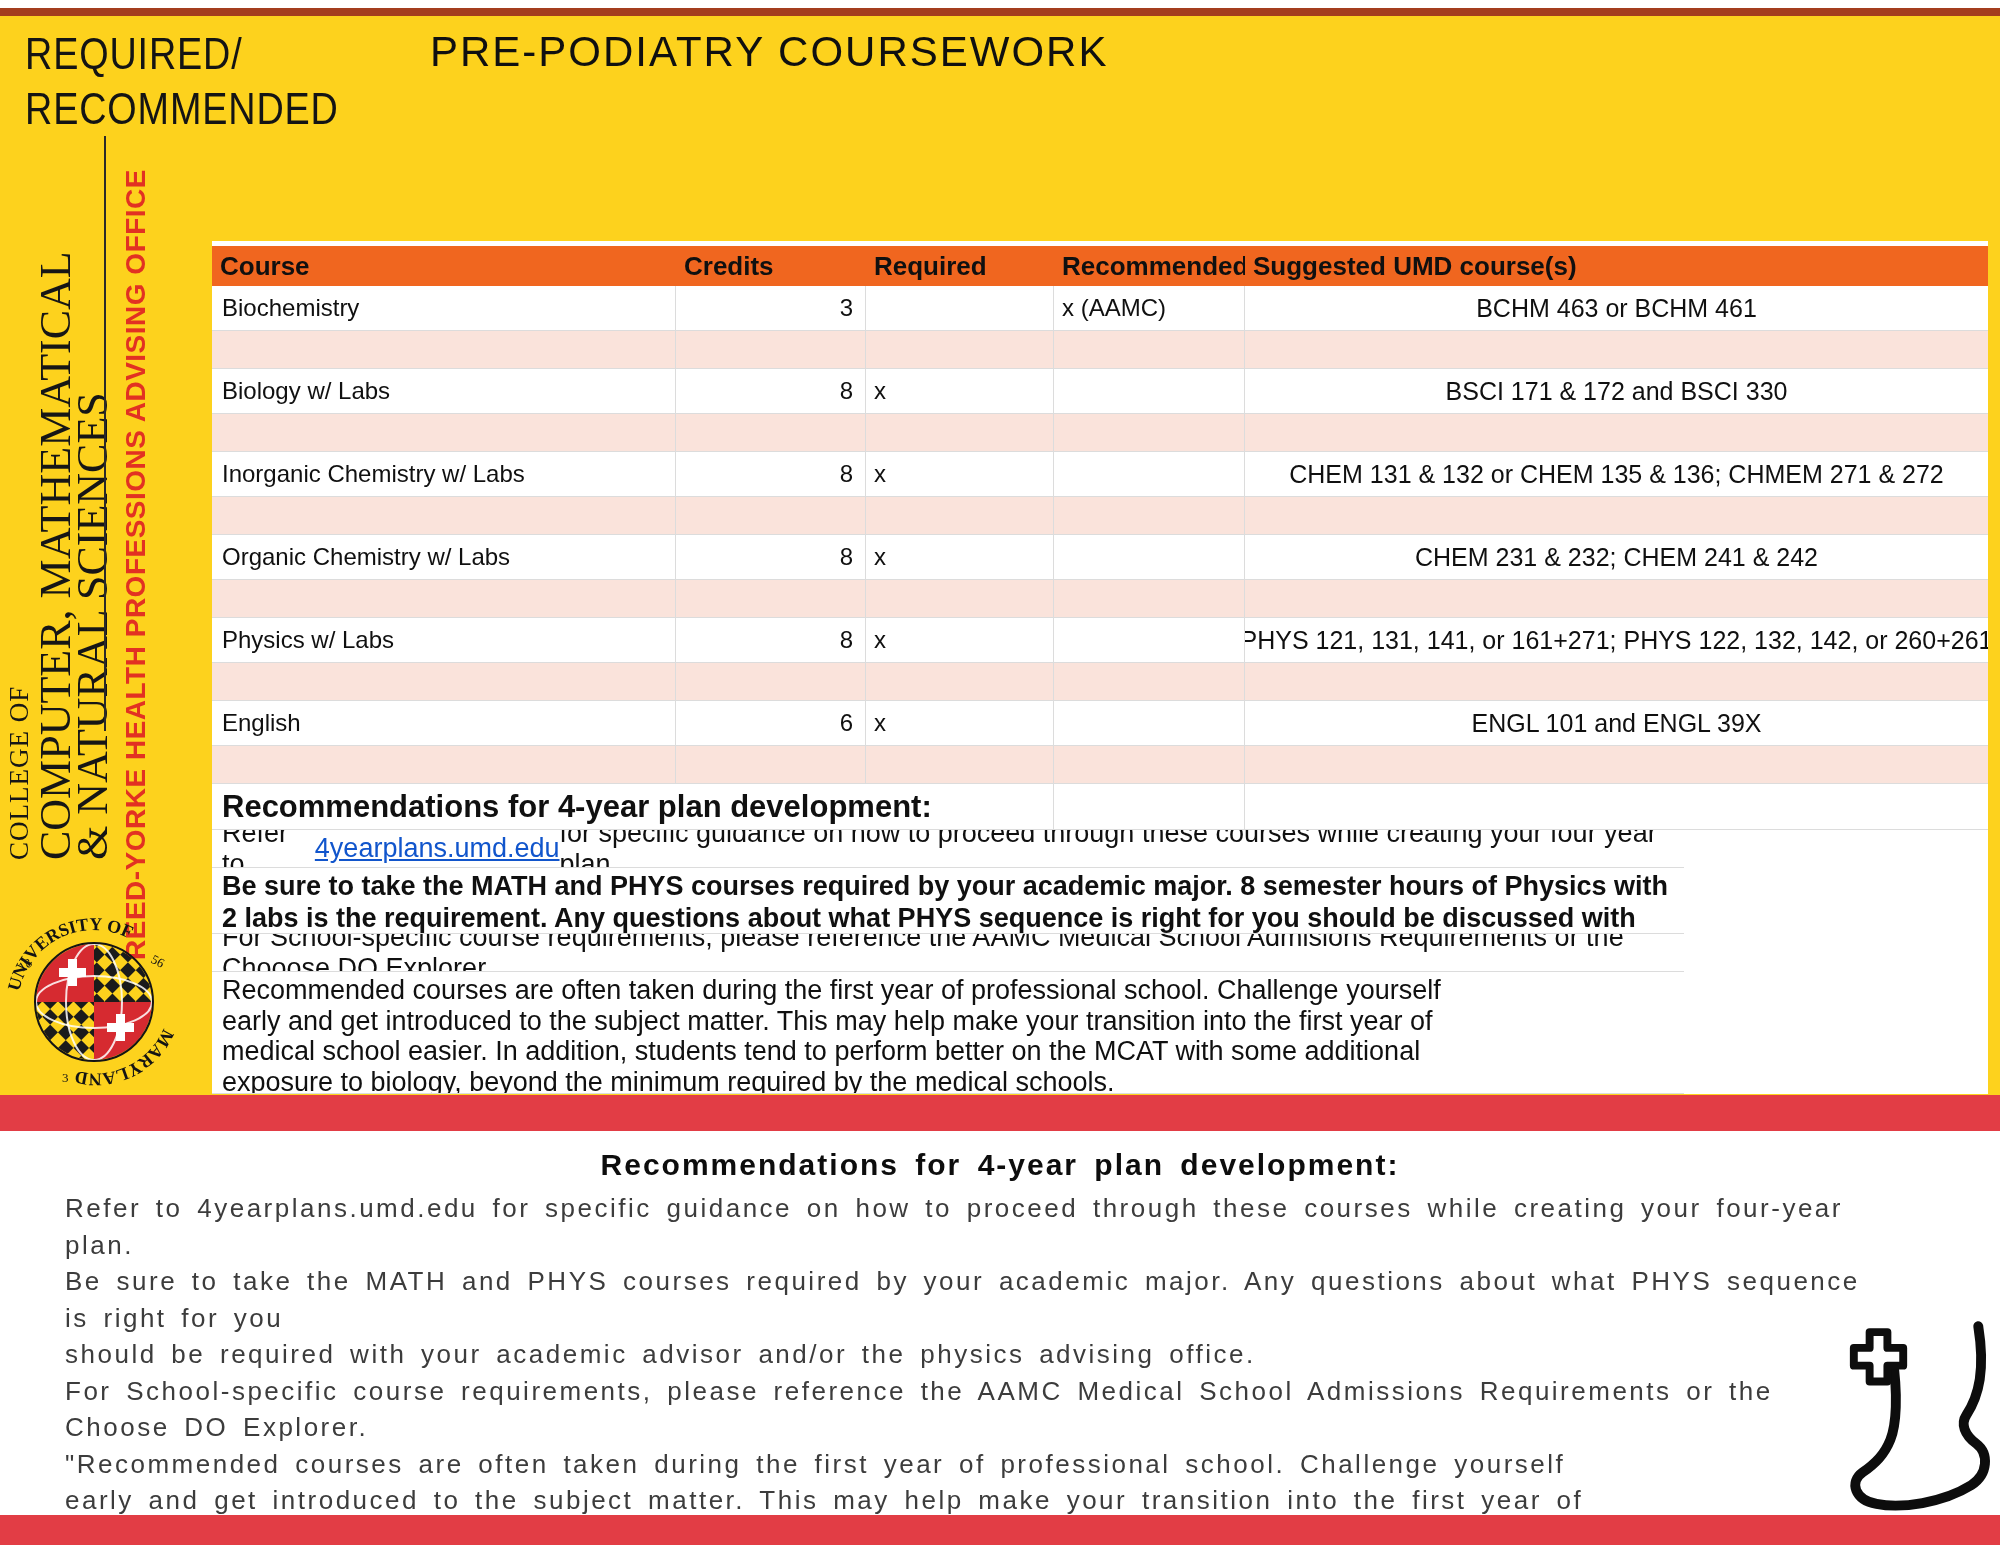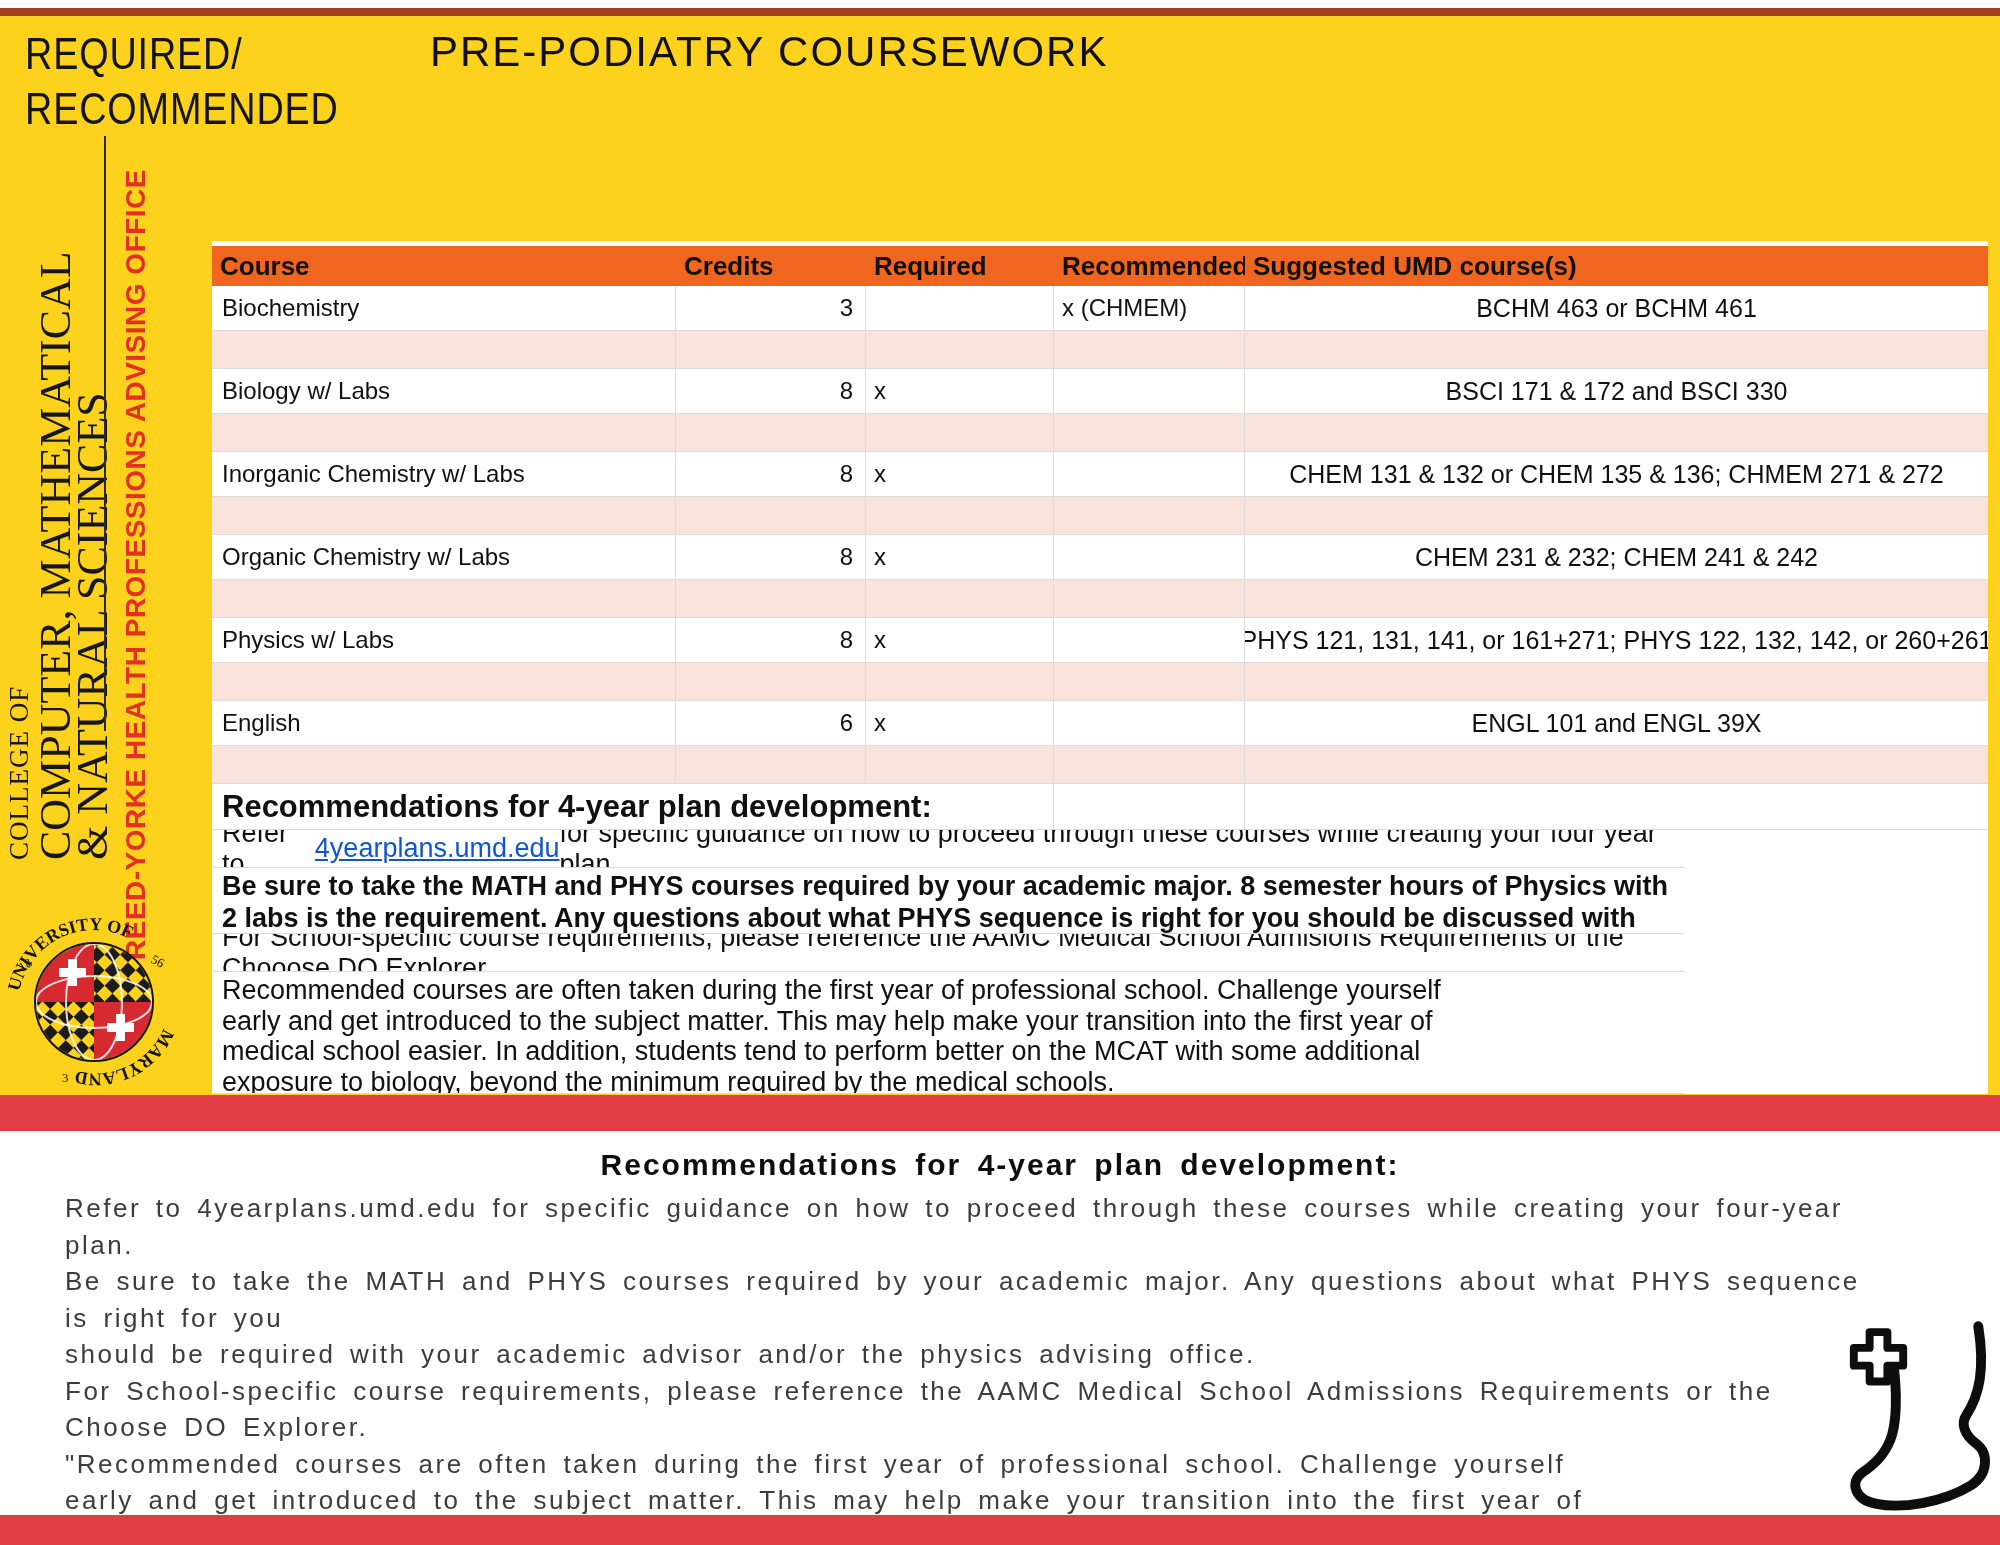--- a/index.html
+++ b/index.html
@@ -112,21 +112,21 @@
       <div class="c w2">Credits</div>
       <div class="c w3">Required</div>
       <div class="c w4">Recommended</div>
       <div class="c w5">Suggested UMD course(s)</div>
     </div>
 
     <div class="trow crow">
       <div class="c w1 course">Biochemistry</div>
       <div class="c w2 credits">3</div>
       <div class="c w3 req"></div>
-      <div class="c w4 rec">x (CHMEM)</div>
+      <div class="c w4 rec">x (AAMC)</div>
       <div class="c w5 sug">BCHM 463 or BCHM 461</div>
     </div>
     <div class="trow prow">
       <div class="c w1"></div>
         <div class="c w2"></div>
         <div class="c w3"></div>
         <div class="c w4"></div>
         <div class="c w5"></div>
     </div>
 

